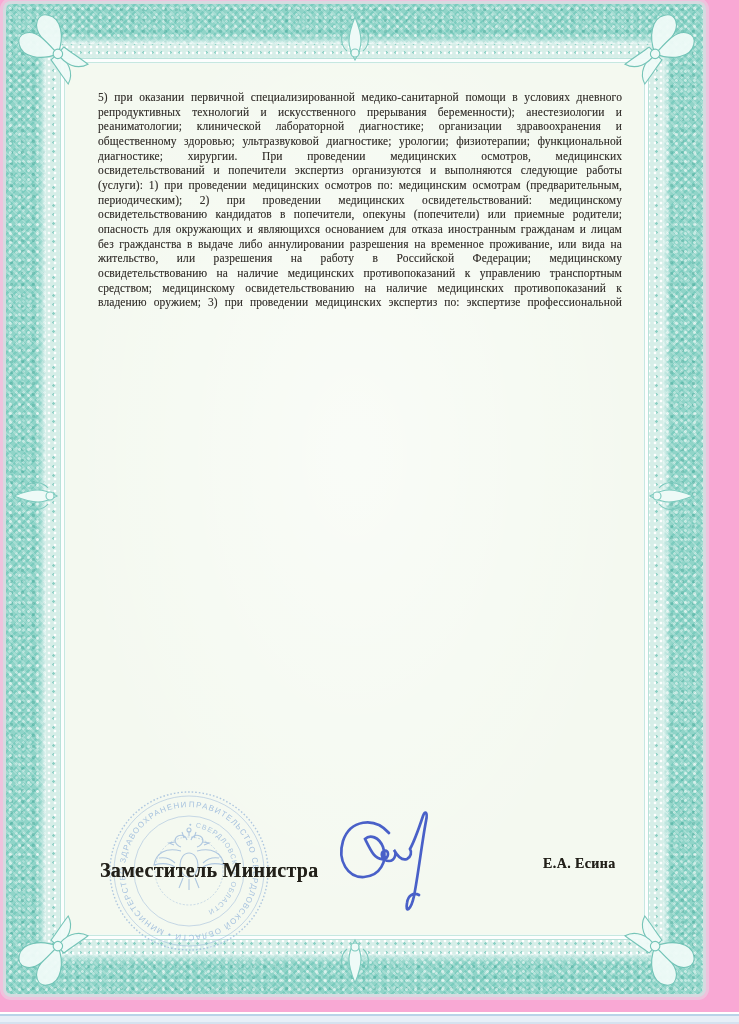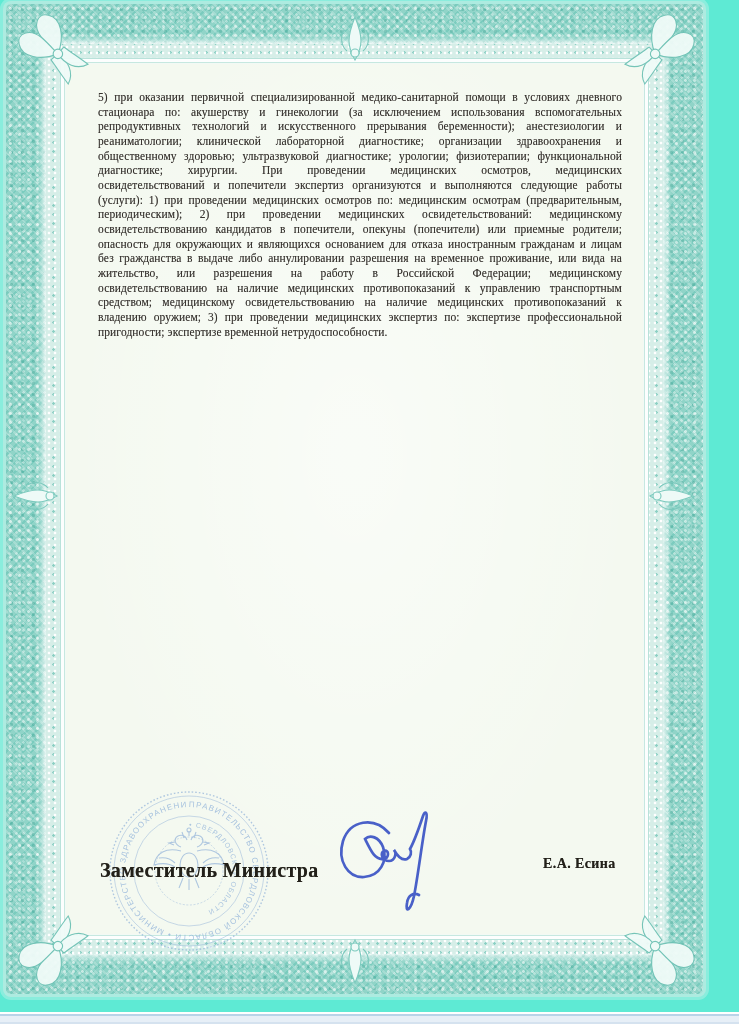--- a/index.html
+++ b/index.html
@@ -1,16 +1,16 @@
 <!DOCTYPE html>
 <html><head>
 <meta charset="utf-8">
 <style>
   html,body{margin:0;padding:0;background:#ffffff;}
-  .page{position:relative;width:739px;height:1024px;background:#5eead4;overflow:hidden;
+  .page{position:relative;width:739px;height:1024px;background:#f9a8d4;overflow:hidden;
         font-family:"Liberation Serif",serif;}
 
   
   .frame{position:absolute;left:6px;top:4px;width:697px;height:990px;}
   .band{position:absolute;inset:0;border-radius:5px;
     background-color:#90d4c8;
     background-image:
       radial-gradient(circle, rgba(255,255,255,.55) 1px, rgba(255,255,255,0) 1.9px),
       radial-gradient(circle, rgba(255,255,255,.35) 1px, rgba(255,255,255,0) 1.6px),
       radial-gradient(circle, rgba(47,154,138,.35) 1.2px, rgba(47,154,138,0) 2px),
@@ -138,36 +138,34 @@
         <path d="M17,3 C13,13 11,19 11,27 C11,35 14,40 17,46 C20,40 23,35 23,27 C23,19 21,13 17,3 Z"></path>
         <path d="M6,16 C2,23 3,32 9,37" fill="none"></path>
         <path d="M28,16 C32,23 31,32 25,37" fill="none"></path>
         <circle cx="17" cy="39" r="4"></circle>
       </g>
     </svg>
   </div>
 
   <div class="bodytext">
     <span class="line">5) при оказании первичной специализированной медико-санитарной помощи в условиях дневного</span>
-    <span class="line">стационара по: акушерству и гинекологии (за исключением использования вспомогательных</span>
     <span class="line">репродуктивных технологий и искусственного прерывания беременности); анестезиологии и</span>
     <span class="line">реаниматологии; клинической лабораторной диагностике; организации здравоохранения и</span>
     <span class="line">общественному здоровью; ультразвуковой диагностике; урологии; физиотерапии; функциональной</span>
     <span class="line">диагностике; хирургии. При проведении медицинских осмотров, медицинских</span>
     <span class="line">освидетельствований и попечители экспертиз организуются и выполняются следующие работы</span>
     <span class="line">(услуги): 1) при проведении медицинских осмотров по: медицинским осмотрам (предварительным,</span>
     <span class="line">периодическим); 2) при проведении медицинских освидетельствований: медицинскому</span>
     <span class="line">освидетельствованию кандидатов в попечители, опекуны (попечители) или приемные родители;</span>
     <span class="line">опасность для окружающих и являющихся основанием для отказа иностранным гражданам и лицам</span>
     <span class="line">без гражданства в выдаче либо аннулировании разрешения на временное проживание, или вида на</span>
     <span class="line">жительство, или разрешения на работу в Российской Федерации; медицинскому</span>
     <span class="line">освидетельствованию на наличие медицинских противопоказаний к управлению транспортным</span>
     <span class="line">средством; медицинскому освидетельствованию на наличие медицинских противопоказаний к</span>
     <span class="line">владению оружием; 3) при проведении медицинских экспертиз по: экспертизе профессиональной</span>
-    <span class="line lastline">пригодности; экспертизе временной нетрудоспособности.</span>
   </div>
 
   <svg class="stamp" viewBox="0 0 170 170">
     <defs>
       <path id="ringOuter" d="M85,21 A64,64 0 1 1 84.9,21"></path>
       <path id="ringInner" d="M85,41 A44,44 0 1 1 84.9,41"></path>
     </defs>
     <g fill="none" stroke="#8fb0d8">
       <circle cx="85" cy="85" r="79" stroke-width="1.4" stroke-dasharray="1.6,2" opacity=".8"></circle>
       <circle cx="85" cy="85" r="75" stroke-width=".8" opacity=".7"></circle>

